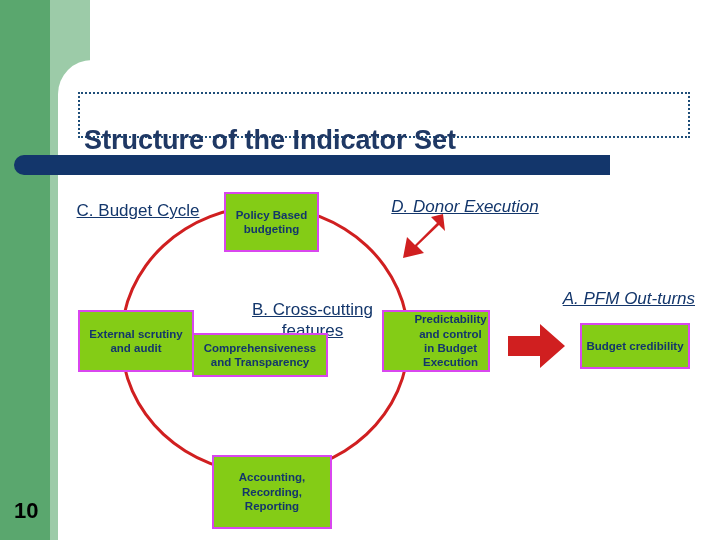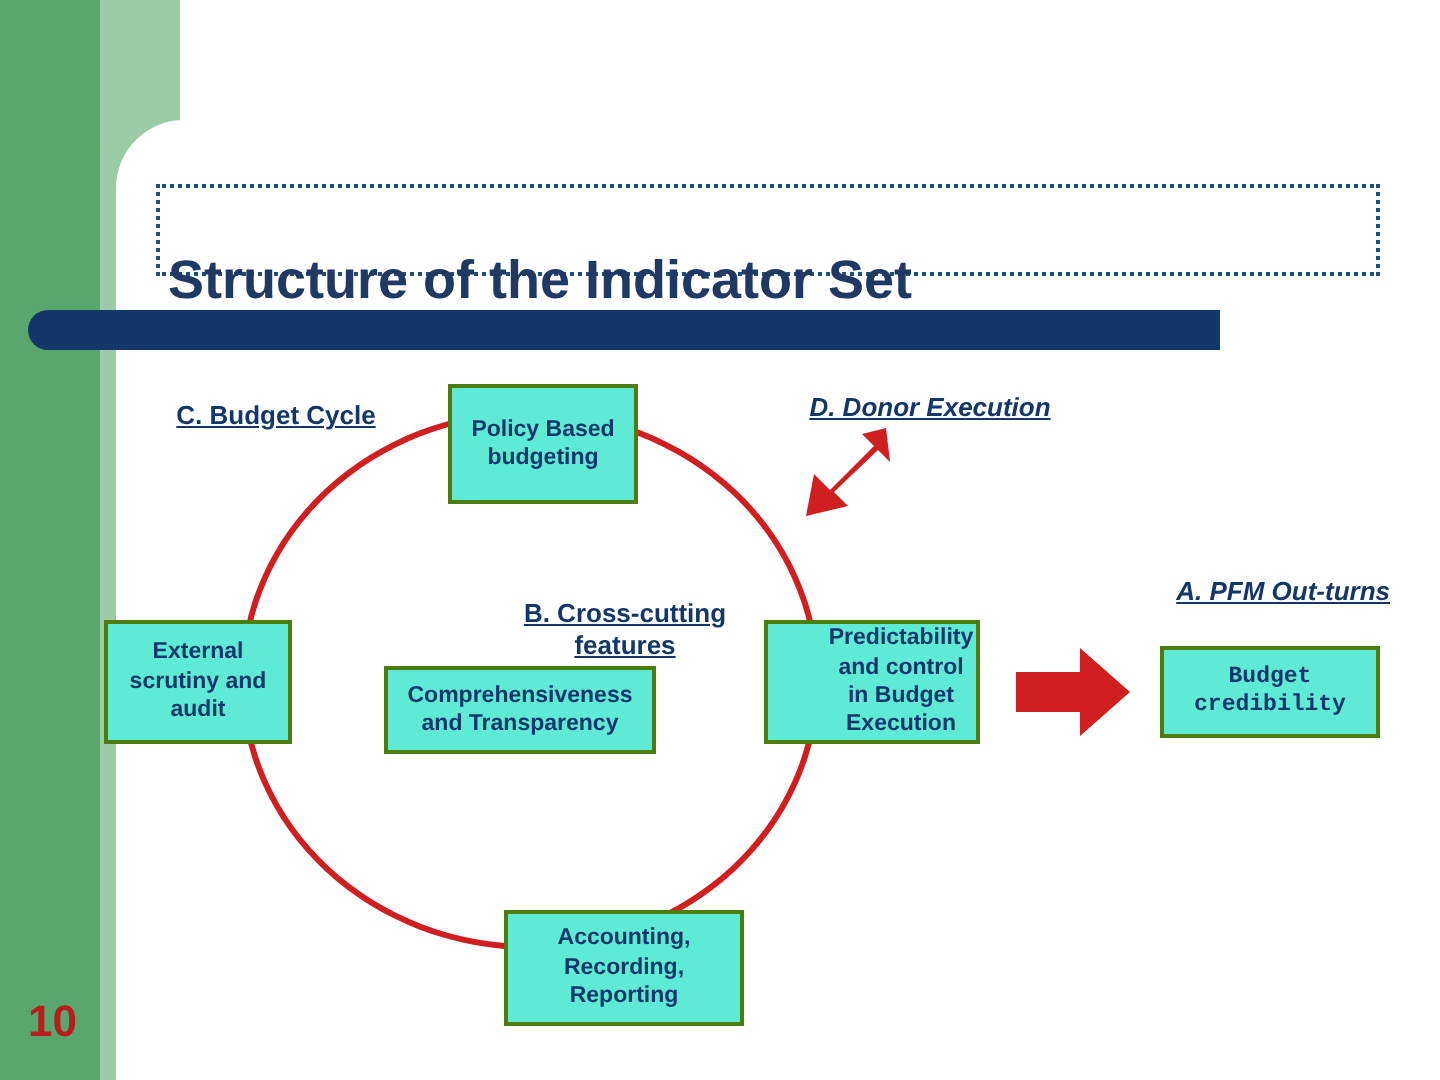--- a/index.html
+++ b/index.html
@@ -38,38 +38,38 @@
     position:absolute;left:14px;top:155px;width:590px;height:20px;
     background:#13366b;border-radius:10px;
   }
   #title-bar2{
     position:absolute;left:30px;top:155px;width:580px;height:20px;
     background:#13366b;
   }
   
   #page-num{
     position:absolute;left:14px;top:498px;
-    font-size:22px;font-weight:bold;color:#b91c1c;
+    font-size:22px;font-weight:bold;color:#000000;
   }
   
   #cycle-ellipse{
     position:absolute;left:120px;top:205px;width:290px;height:270px;
     border:3px solid #d01f20;border-radius:50%;
     box-sizing:border-box;
   }
   
   .box{
     position:absolute;box-sizing:border-box;
-    background:#5eead4;border:2px solid #4d7c0f;
+    background:#84cc16;border:2px solid #d946ef;
     color:#13366b;font-weight:bold;font-size:11.5px;
     display:flex;align-items:center;justify-content:center;
     text-align:center;line-height:1.25;
   }
   .lbl{
-    position:absolute;color:#13366b;font-weight:bold;font-size:13px;
+    position:absolute;color:#13366b;font-weight:normal;font-size:17px;
     text-align:center;line-height:1.25;
   }
   .lbl-u{text-decoration:underline;}
   .lbl-i{font-style:italic;}
   
   .arrow-red{position:absolute;}
 </style>
 </head>
 <body>
 
@@ -89,29 +89,29 @@
 <div class="lbl lbl-u" style="left:68px;top:200px;width:140px;">C. Budget Cycle</div>
 
 <div class="lbl lbl-u lbl-i" style="left:380px;top:196px;width:170px;">D. Donor Execution</div>
 
 <div class="lbl lbl-u lbl-i" style="left:555px;top:288px;width:140px;text-align:right;">A. PFM Out-turns</div>
 
 <div class="lbl lbl-u" style="left:200px;top:299px;width:145px;margin-left:40px;">B. Cross-cutting features</div>
 
 <div class="box" style="left:224px;top:192px;width:95px;height:60px;">Policy Based budgeting</div>
 
-<div class="box" style="left:52px;top:310px;width:94px;height:62px;">External scrutiny and audit</div>
+<div class="box" style="left:78px;top:310px;width:116px;height:62px;">External scrutiny and audit</div>
 
 <div class="box" style="left:192px;top:333px;width:136px;height:44px;">Comprehensiveness and Transparency</div>
 
-<div class="box" style="left:212px;top:455px;width:120px;height:58px;margin-left:40px;">Accounting, Recording, Reporting</div>
+<div class="box" style="left:212px;top:455px;width:120px;height:74px;">Accounting, Recording, Reporting</div>
 
 <div class="box" style="left:382px;top:310px;width:108px;height:62px;padding-left:29px;">Predictability and control in Budget Execution</div>
 
-<div class="box" style="left:580px;top:323px;width:110px;height:46px;font-family:Liberation Mono, monospace;">Budget credibility</div>
+<div class="box" style="left:580px;top:323px;width:110px;height:46px;">Budget credibility</div>
 
 <svg class="arrow-red" style="left:385px;top:208px;" width="62" height="52" viewBox="0 0 62 52">
   <polygon points="58,6 46,9 52,15 30,37 22,29 18,50 39,45 32,38 54,17 60,23" fill="#d01f20"></polygon>
 </svg>
 
 <svg class="arrow-red" style="left:508px;top:322px;" width="58" height="48" viewBox="0 0 58 48">
   <polygon points="0,14 32,14 32,2 57,24 32,46 32,34 0,34" fill="#d01f20"></polygon>
 </svg>
 
 </body></html>

